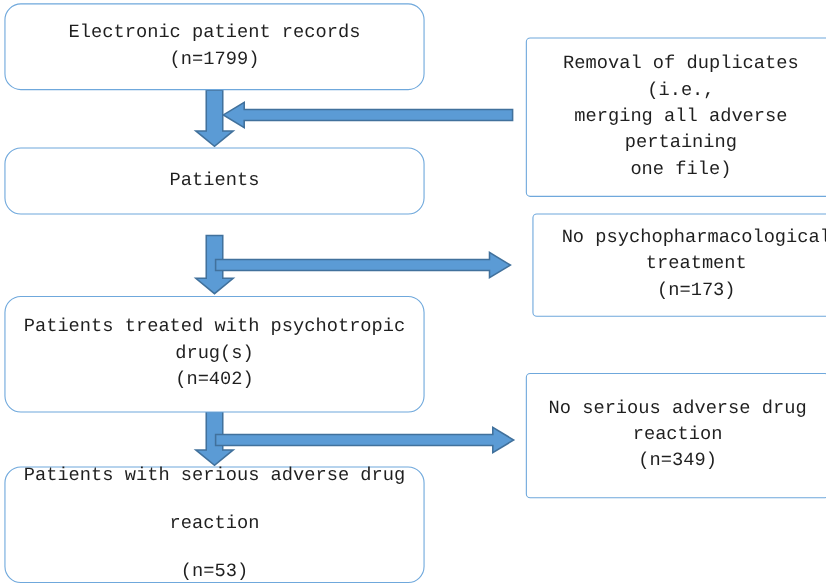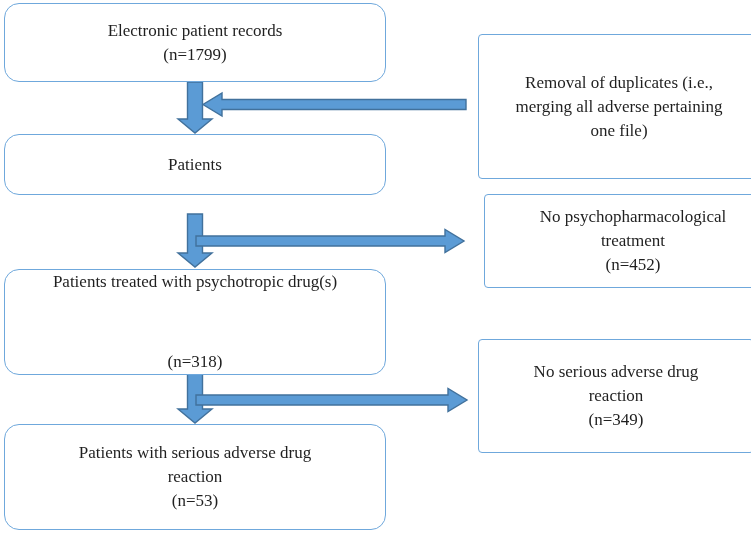--- a/index.html
+++ b/index.html
@@ -5,21 +5,21 @@
   html, body {
     margin: 0;
     padding: 0;
     background: #ffffff;
   }
   .canvas {
     position: relative;
     width: 751px;
     height: 533px;
     background: #ffffff;
-    font-family: Liberation Serif, serif;
+    font-family: Liberation Mono, monospace;
     color: #1f1f1f;
     overflow: hidden;
   }
   .arrows-layer {
     position: absolute;
     left: 0;
     top: 0;
     width: 751px;
     height: 533px;
     pointer-events: none;
@@ -36,22 +36,22 @@
     text-align: center;
     font-size: 17px;
     line-height: 24px;
   }
   .box.main { border-radius: 15px; }
   .box.side { border-radius: 4px; margin-left: 12px; }
 
   
   .b-main0 { left: 4px;  top: 3px;   width: 382px; height: 79px;  }
   .b-main1 { left: 4px;  top: 134px; width: 382px; height: 61px;  }
-  .b-main2 { left: 4px;  top: 269px; width: 382px; height: 106px; justify-content: space-between; }
-  .b-main3 { left: 4px;  top: 424px; width: 382px; height: 106px; }
+  .b-main2 { left: 4px;  top: 269px; width: 382px; height: 106px; }
+  .b-main3 { left: 4px;  top: 424px; width: 382px; height: 106px; gap: 20px; }
 
   
   .b-side0 { left: 466px; top: 34px;  width: 282px; height: 145px; }
   .b-side1 { left: 472px; top: 194px; width: 276px; height: 94px; padding-left: 22px;  }
   .b-side2 { left: 466px; top: 339px; width: 276px; height: 114px; }
 
   .arrow-shape {
     fill: #5B9BD5;
     stroke: #41719C;
     stroke-width: 1.4;
@@ -82,39 +82,39 @@
     <div>Electronic patient records</div>
     <div>(n=1799)</div>
   </div>
 
   <div class="box main b-main1">
     <div>Patients</div>
   </div>
 
   <div class="box main b-main2">
     <div>Patients treated with psychotropic drug(s)</div>
-    <div>(n=318)</div>
+    <div>(n=402)</div>
   </div>
 
   <div class="box main b-main3">
     <div>Patients with serious adverse drug</div>
     <div>reaction</div>
     <div>(n=53)</div>
   </div>
 
   <div class="box side b-side0">
     <div>Removal of duplicates (i.e.,</div>
     <div>merging all adverse pertaining</div>
     <div>one file)</div>
   </div>
 
   <div class="box side b-side1">
     <div>No psychopharmacological</div>
     <div>treatment</div>
-    <div>(n=452)</div>
+    <div>(n=173)</div>
   </div>
 
   <div class="box side b-side2">
     <div>No serious adverse drug</div>
     <div>reaction</div>
     <div>(n=349)</div>
   </div>
 
 </div>
 

